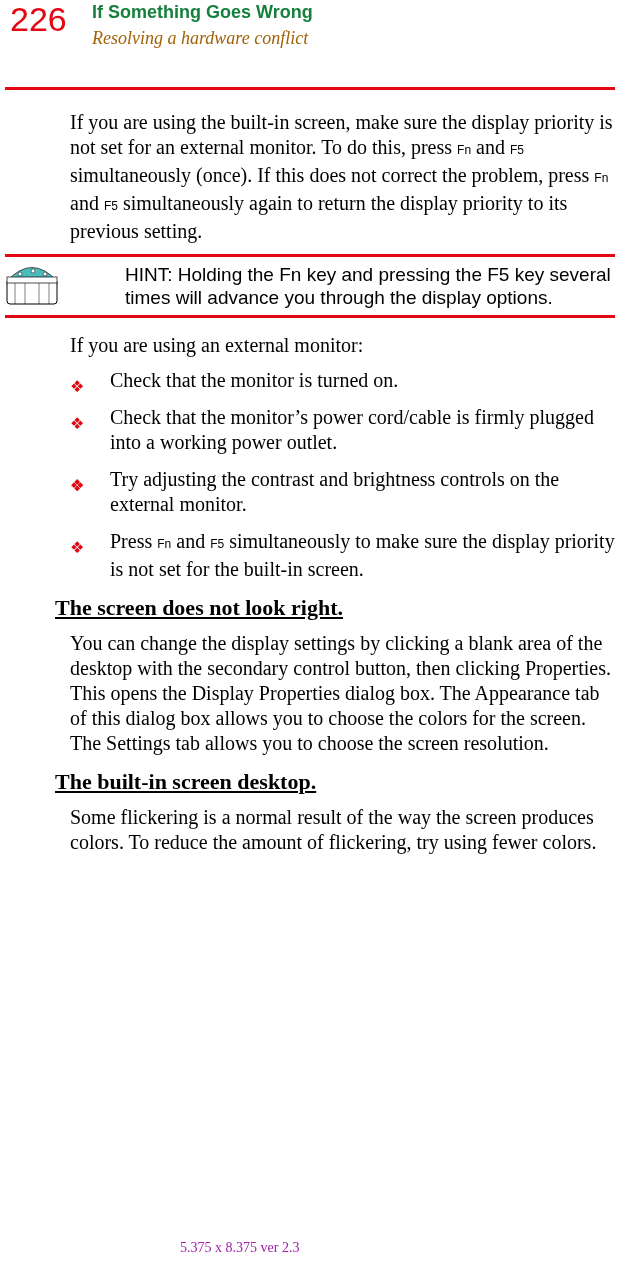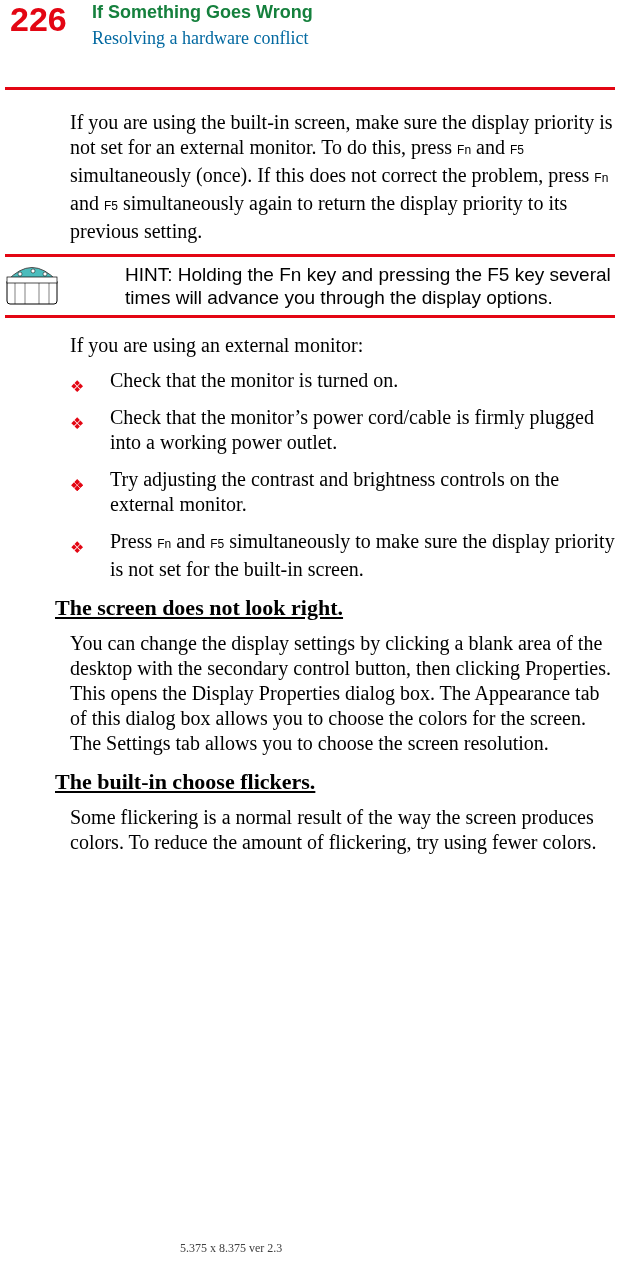--- a/index.html
+++ b/index.html
@@ -17,39 +17,40 @@
     top: 0;
     left: 0;
     right: 0;
     height: 70px;
   }
   .page-number {
     position: absolute;
     left: 10px;
     top: 0px;
     font-size: 34px;
-    font-weight: bold;
+    font-weight: normal;
     color: #e30613;
     font-family: Arial, Helvetica, sans-serif;
   }
   .header-title {
     position: absolute;
     left: 92px;
     top: 2px;
     font-size: 18px;
     font-weight: 600;
     color: #15803d;
     font-family: Arial, Helvetica, sans-serif;
   }
   .header-subtitle {
     position: absolute;
     left: 92px;
     top: 28px;
     font-size: 18px;
-    color: #0369a1;
+    font-style: italic;
+    color: #a16207;
   }
   .top-rule {
     position: absolute;
     left: 5px;
     top: 87px;
     width: 610px;
     height: 3px;
     background: #e30613;
   }
   .content {
@@ -116,22 +117,22 @@
   .heading {
     font-size: 22px;
     font-weight: bold;
     margin: 13px 0 10px -15px;
     text-decoration: underline;
   }
   .footer-text {
     position: absolute;
     left: 180px;
     bottom: 15px;
-    font-size: 12px;
-    color: #404040;
+    font-size: 14px;
+    color: #a21caf;
   }
   svg.clearfix{display:block}
 </style>
 </head>
 <body>
 
 <div class="header-bar">
   <div class="page-number">226</div>
   <div class="header-title">If Something Goes Wrong</div>
   <div class="header-subtitle">Resolving a hardware conflict</div>
@@ -176,18 +177,18 @@
     <li><span class="bullet">❖</span>
       <span>
         <span>Press </span><span class="key">Fn</span><span> and </span><span class="key">F5</span><span> simultaneously to make sure the display priority is not set for the built-in screen.</span>
       </span>
     </li>
   </ul>
 
   <div class="heading">The screen does not look right.</div>
   <p class="para">You can change the display settings by clicking a blank area of the desktop with the secondary control button, then clicking Properties. This opens the Display Properties dialog box. The Appearance tab of this dialog box allows you to choose the colors for the screen. The Settings tab allows you to choose the screen resolution.</p>
 
-  <div class="heading">The built-in choose flickers.</div>
+  <div class="heading">The built-in screen desktop.</div>
   <p class="para">Some flickering is a normal result of the way the screen produces colors. To reduce the amount of flickering, try using fewer colors.</p>
 
 </div>
 
 <div class="footer-text">5.375 x 8.375 ver 2.3</div>
 
 </body></html>

